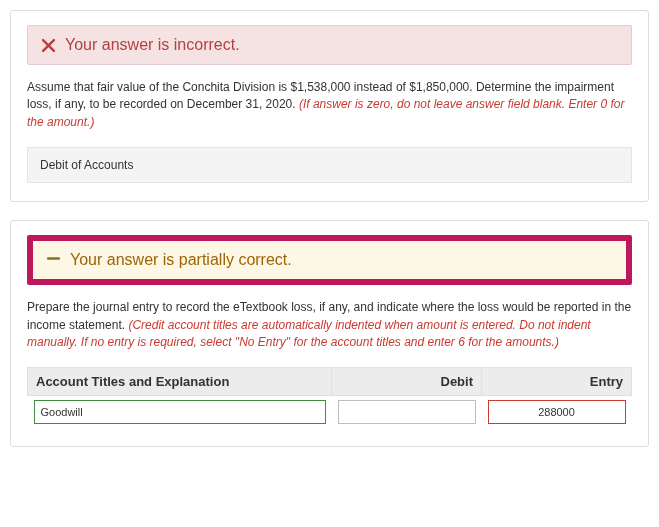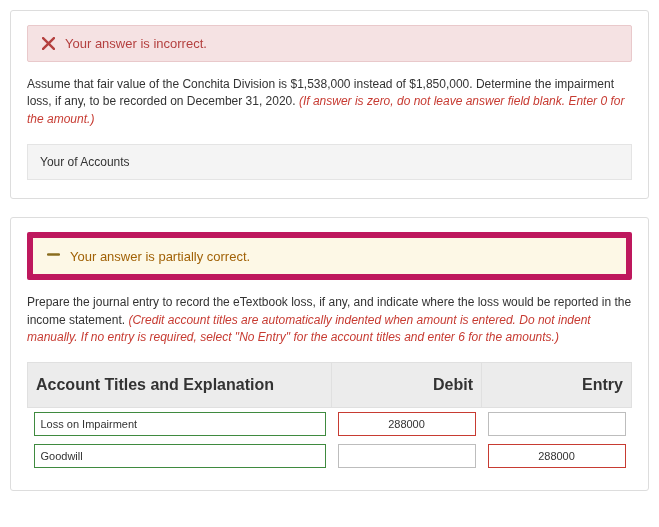--- a/index.html
+++ b/index.html
@@ -16,21 +16,21 @@
     border: 1px solid #ddd;
     border-radius: 3px;
     padding: 14px 16px 18px 16px;
     margin-bottom: 18px;
     background: #fff;
   }
   .alert {
     padding: 10px 14px;
     border-radius: 2px;
     margin-bottom: 14px;
-    font-size: 13px;
+    font-size: 16px;
     display: flex;
     align-items: center;
     gap: 10px;
   }
   .alert-incorrect {
     background: #f5e2e3;
     border: 1px solid #e9c9cb;
     color: #b4403f;
   }
   .alert-partial {
@@ -73,22 +73,22 @@
     font-size: 12px;
     color: #333;
     margin-top: 8px;
   }
   .sub-bar + .sub-bar { margin-top: 6px; }
   .je-table { width: 100%; border-collapse: collapse; }
   .je-table th {
     background: #ececec;
     text-align: left;
     font-weight: bold;
-    font-size: 16px;
-    padding: 13px 8px;
+    font-size: 13px;
+    padding: 6px 8px;
     border: 1px solid #e0e0e0;
   }
   .je-table th.center { text-align: right; }
   .je-table td {
     padding: 4px 6px;
     border: none;
   }
   .acct-input {
     width: 100%;
     height: 24px;
@@ -124,21 +124,21 @@
         </svg>
     </span>
     <span>Your answer is incorrect.</span>
   </div>
 
   <div class="question-text">
     <span>Assume that fair value of the Conchita Division is $1,538,000 instead of $1,850,000. Determine the impairment loss, if any, to be recorded on December 31, 2020. </span><span class="red-italic">(If answer is zero, do not leave answer field blank. Enter 0 for the amount.)</span>
   </div>
 
 
-  <div class="sub-bar">Your of Accounts</div>
+  <div class="sub-bar">Debit of Accounts</div>
 </div>
 
 <div class="panel">
   <div class="alert alert-partial">
     <span>
       <svg width="13" height="13" viewBox="0 0 12 12">
           <path d="M1 6 L11 6" stroke="#8a6d1f" stroke-width="2.4" stroke-linecap="round"></path>
         </svg>
     </span>
     <span>Your answer is partially correct.</span>
@@ -151,25 +151,20 @@
   <table class="je-table">
     <thead>
       <tr>
         <th>Account Titles and Explanation</th>
         <th class="center amt-cell">Debit</th>
         <th class="center amt-cell">Entry</th>
       </tr>
     </thead>
     <tbody>
       <tr>
-        <td><input class="acct-input" type="text" value="Loss on Impairment" style=""></td>
-        <td class="amt-cell"><input class="amt-input red" type="text" value="288000" style=""></td>
-        <td class="amt-cell"><input class="amt-input grey" type="text" value="" style=""></td>
-      </tr>
-      <tr>
         <td><input class="acct-input" type="text" value="Goodwill" style=""></td>
         <td class="amt-cell"><input class="amt-input grey" type="text" value="" style=""></td>
         <td class="amt-cell"><input class="amt-input red" type="text" value="288000" style=""></td>
       </tr>
     </tbody>
   </table>
 
 </div>
 
 </body></html>

